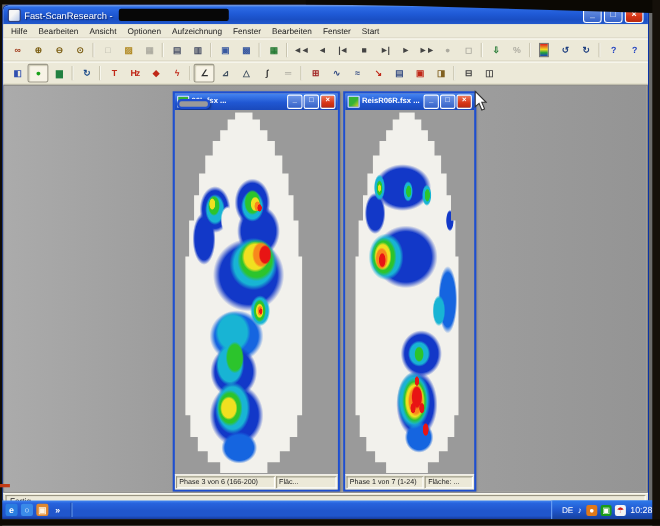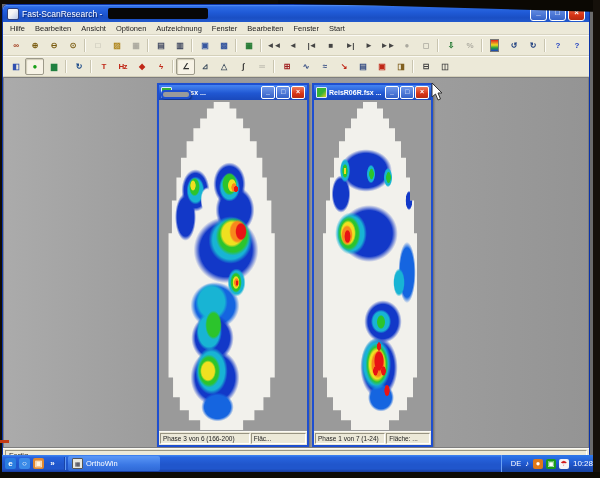--- a/index.html
+++ b/index.html
@@ -310,24 +310,20 @@
 
 <div class="taskbar">
   <div class="ql">
       <span class="ql-ico" style="background: rgb(42, 125, 224); color: rgb(255, 255, 255);">e</span>
       <span class="ql-ico" style="background: rgb(58, 138, 232); color: rgb(255, 255, 255);">○</span>
       <span class="ql-ico" style="background: rgb(224, 136, 48); color: rgb(255, 244, 224);">▣</span>
       <span class="ql-ico" style="color: rgb(255, 255, 255);">»</span>
     </div>
   <div class="tb-div"></div>
   <div style="display:flex" id="tasks">
-      <div class="task t1">
-        <span class="t-ico">▦</span>
-        <span>OrthoWin</span>
-      </div>
     </div>
   <div class="tray">
     <span>DE</span>
     <span>♪</span>
     <span id="tray-icons" style="display:flex;gap:3px">
         <span class="tray-ico" style="background: rgb(224, 120, 24); color: rgb(255, 255, 255);">●</span>
         <span class="tray-ico" style="background: rgb(26, 156, 26); color: rgb(255, 255, 255);">▣</span>
         <span class="tray-ico" style="background: rgb(244, 244, 244); color: rgb(208, 24, 24);">☂</span>
       </span>
     <span class="clock">10:28</span>

